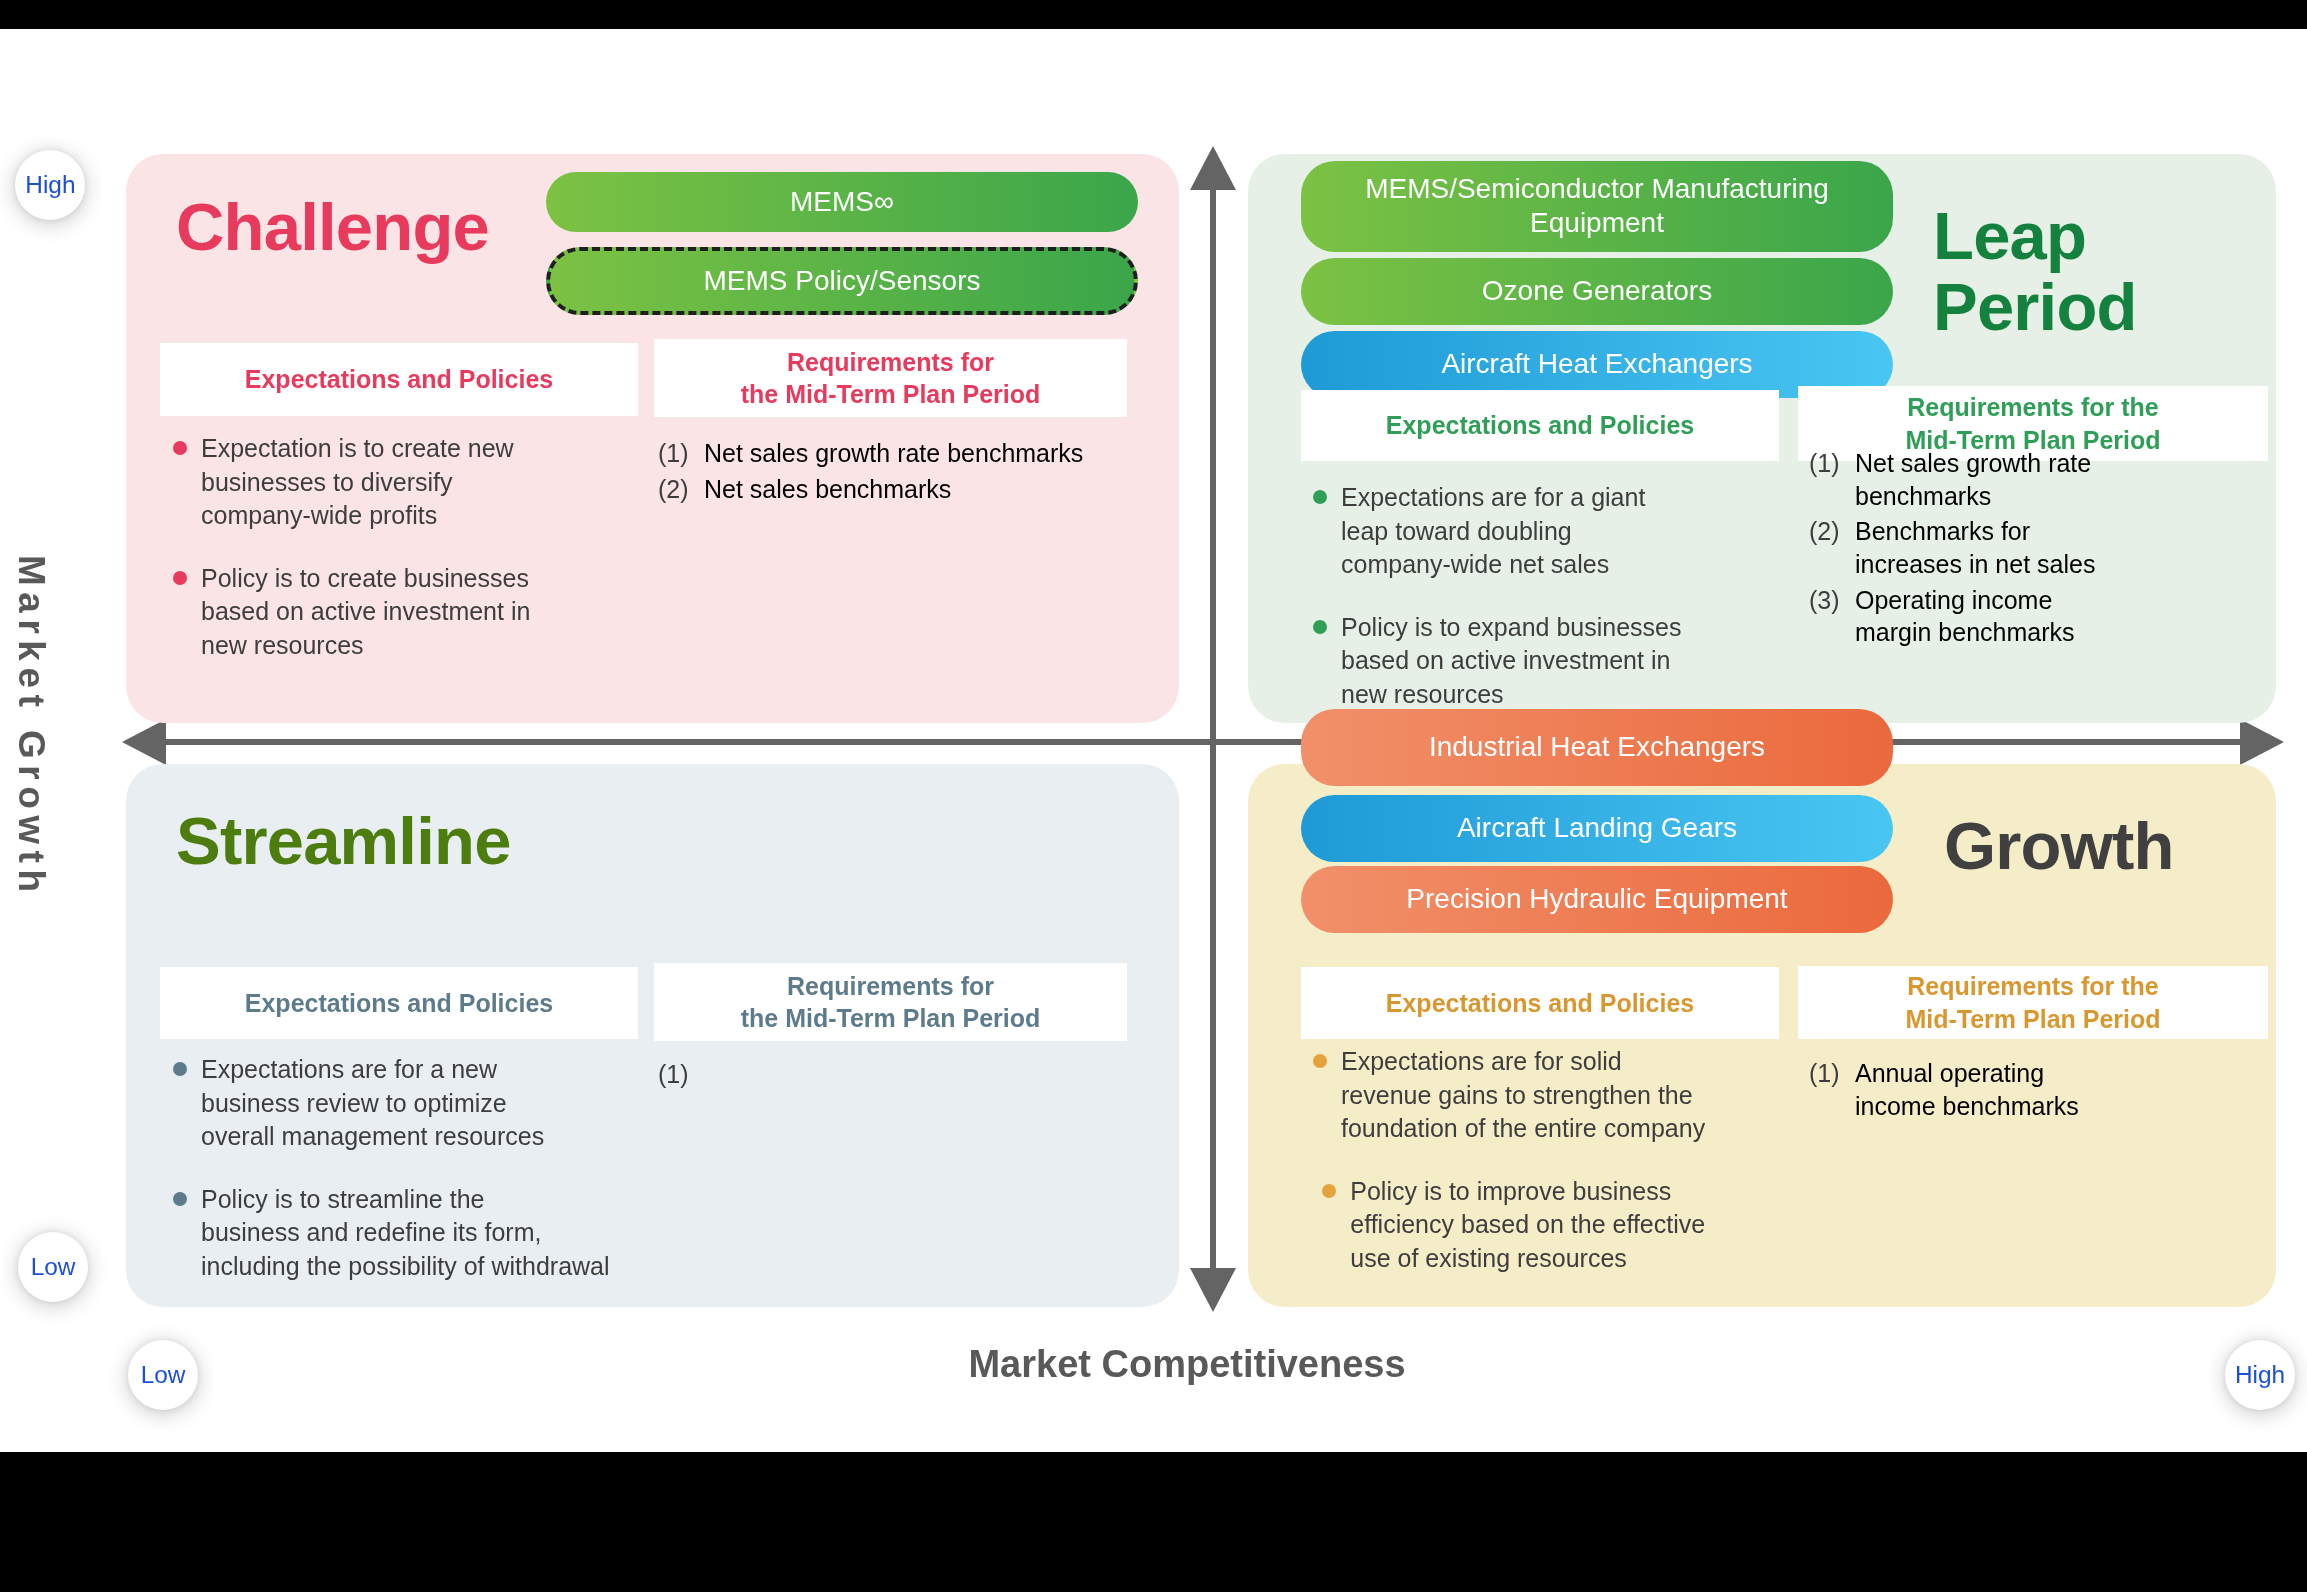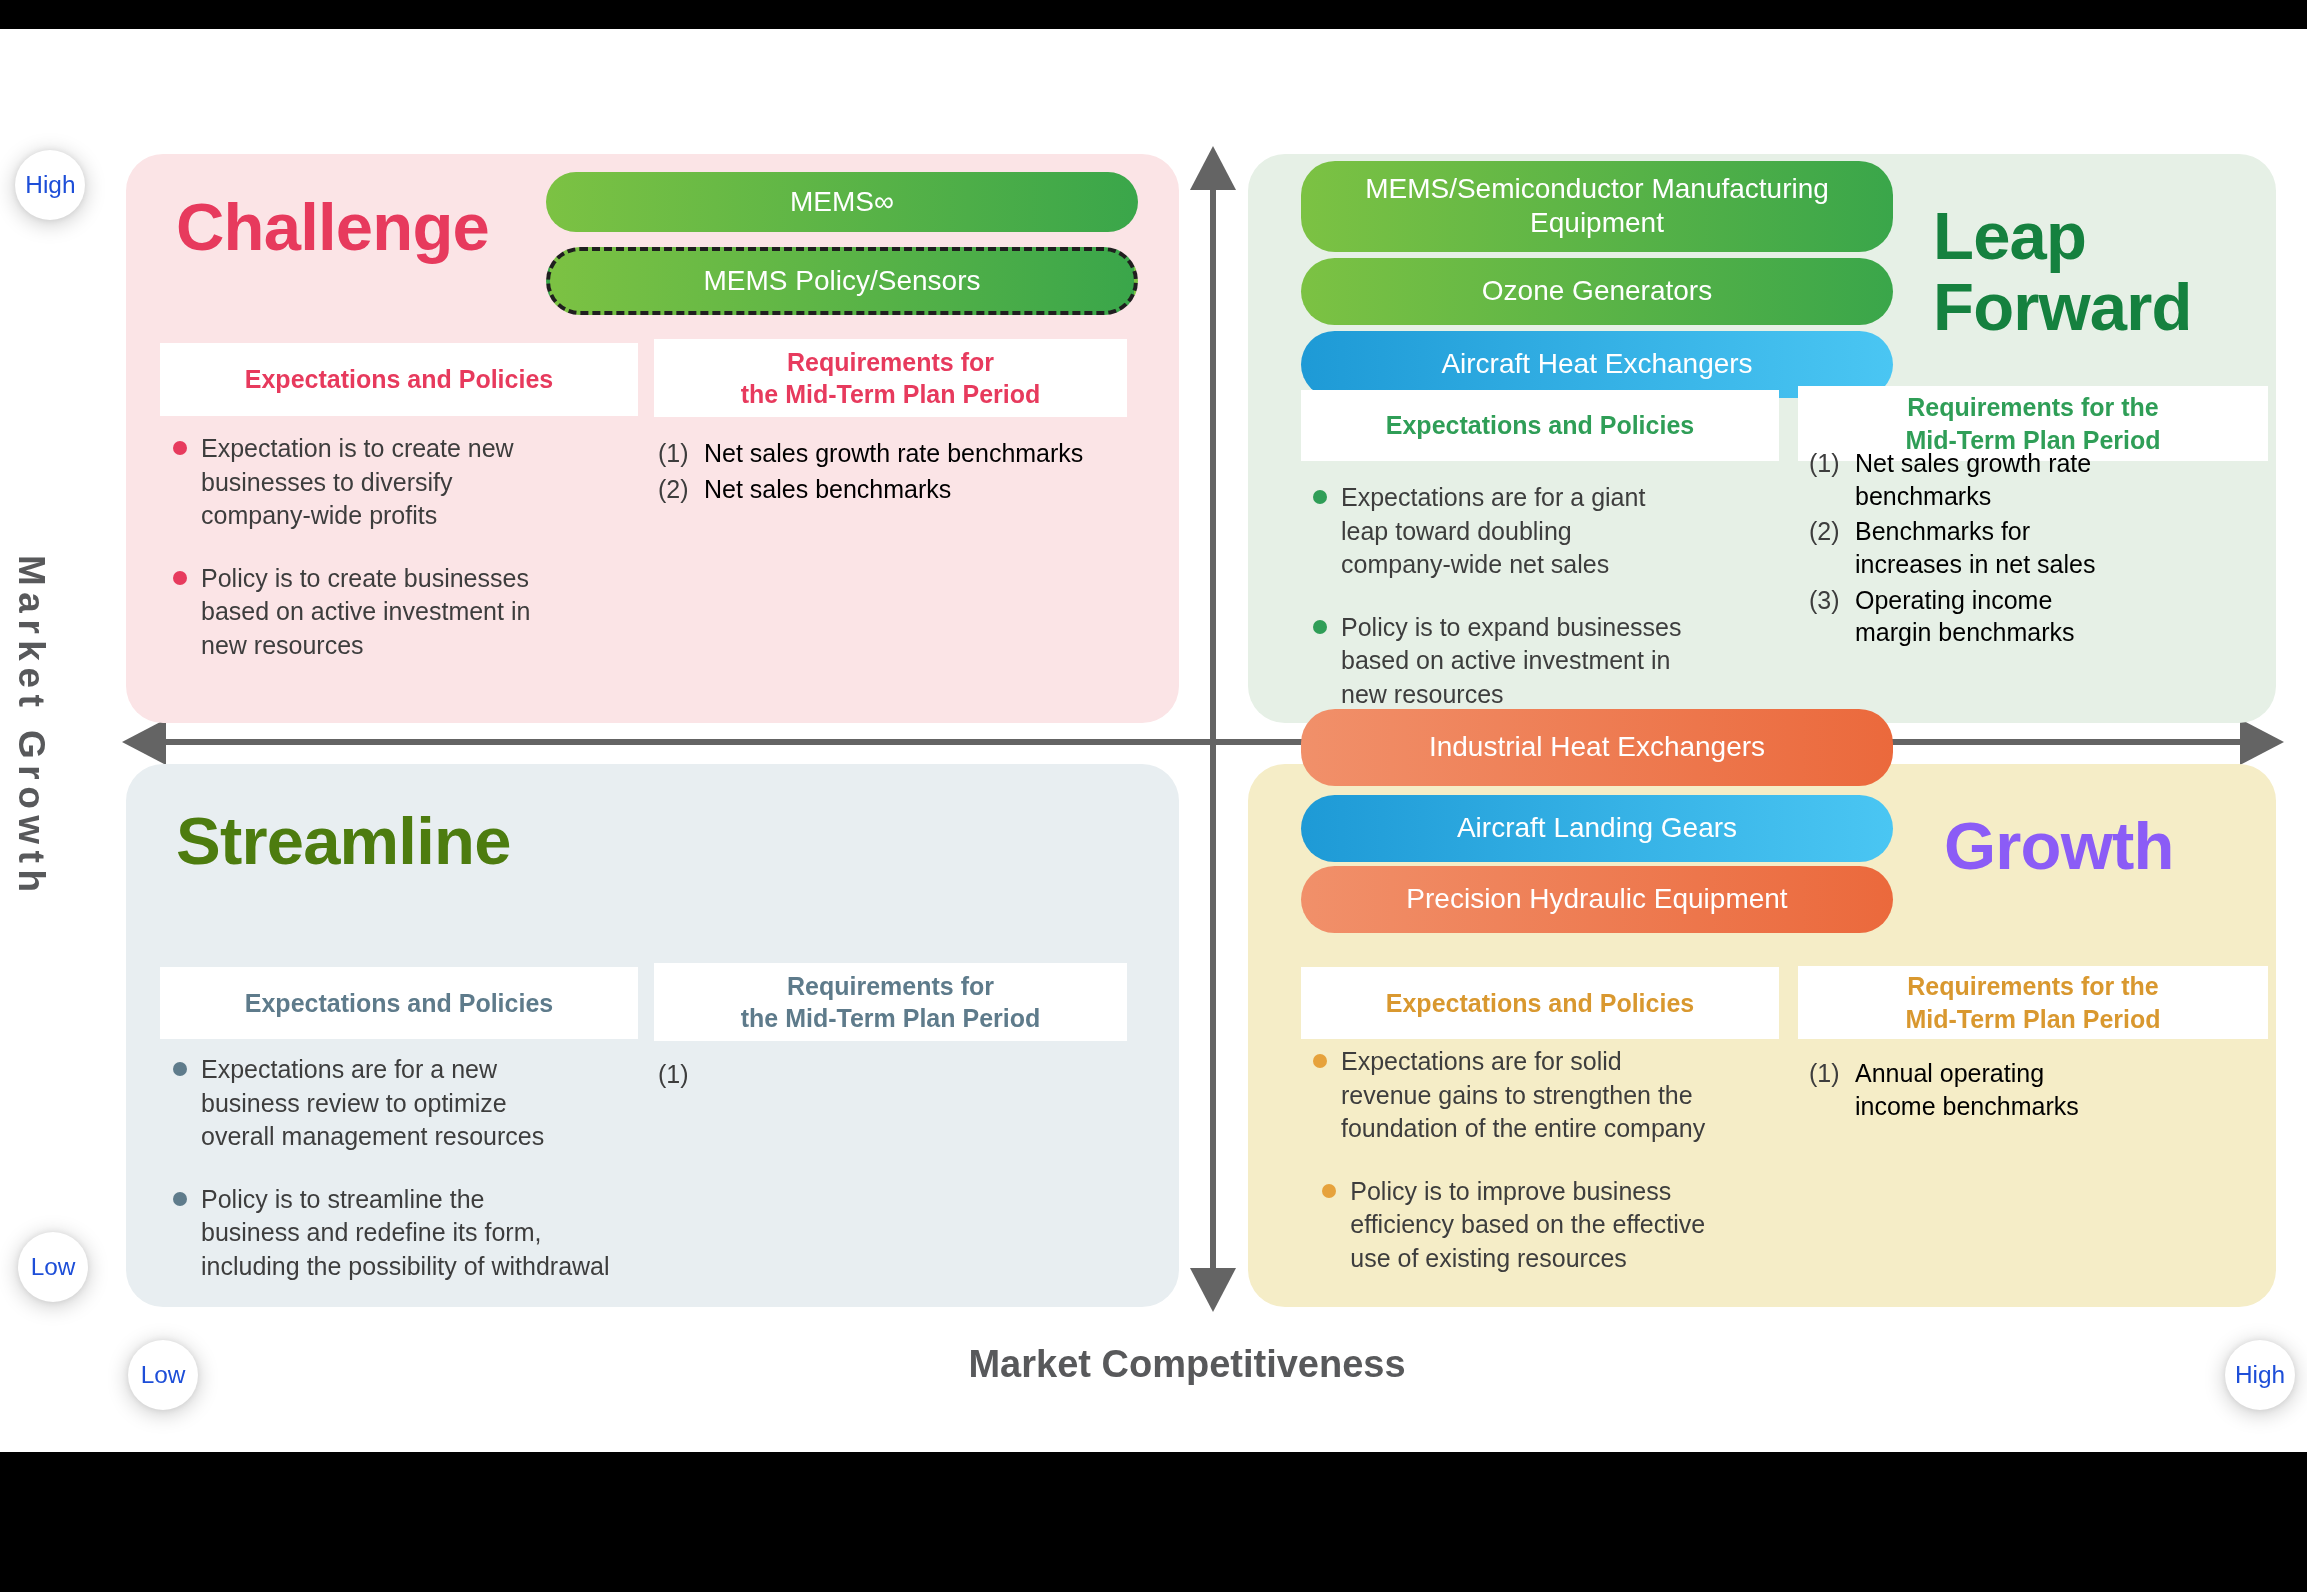--- a/index.html
+++ b/index.html
@@ -47,21 +47,21 @@
   .panel { position:absolute; border-radius:37px; }
   .panel.challenge  { left:126px;  top:154px; width:1053px; height:569px; background:#fbe4e6; }
   .panel.leap       { left:1248px; top:154px; width:1028px; height:569px; background:#e6f0e6; }
   .panel.streamline { left:126px;  top:764px; width:1053px; height:543px; background:#e8eef1; }
   .panel.growth     { left:1248px; top:764px; width:1028px; height:543px; background:#f5edc7; }
 
   .q-title { position:absolute; font-weight:700; font-size:67px; letter-spacing:-0.8px; line-height:1.06; white-space:pre-line; }
   .challenge  .q-title { left:50px;  top:37px;  color:#e73a5d; }
   .leap       .q-title { left:685px; top:46px;  color:#15813f; }
   .streamline .q-title { left:50px;  top:41px;  color:#4d7c0f; }
-  .growth     .q-title { left:696px; top:46px;  color:#8b5cf6; }
+  .growth     .q-title { left:696px; top:46px;  color:#404040; }
 
   
   .pill {
     position:absolute; width:592px; border-radius:34px;
     display:flex; align-items:center; justify-content:center; text-align:center;
     color:#fff; font-size:28px; line-height:1.22; white-space:pre-line;
   }
   .pill.green  { background:linear-gradient(90deg,#7cc243,#3aa64a); }
   .pill.blue   { background:linear-gradient(90deg,#1e9ad6,#4ac6f3); }
   .pill.orange { background:linear-gradient(90deg,#f1906a,#eb693c); }
@@ -184,21 +184,21 @@
       </div>
     </div>
   </section>
 
   <section class="panel leap">
     <div class="pill green p0">MEMS/Semiconductor Manufacturing
 Equipment</div>
     <div class="pill green p1">Ozone Generators</div>
     <div class="pill blue p2">Aircraft Heat Exchangers</div>
     <h2 class="q-title">Leap
-Forward</h2>
+Period</h2>
     <div class="hdr exp">Expectations and Policies</div>
     <div class="hdr req">Requirements for the
 Mid-Term Plan Period</div>
     <div class="bullets">
       <div class="bullet">
         <span class="dot"></span>
         <span class="txt">Expectations are for a giant
 leap toward doubling
 company-wide net sales</span>
       </div>

